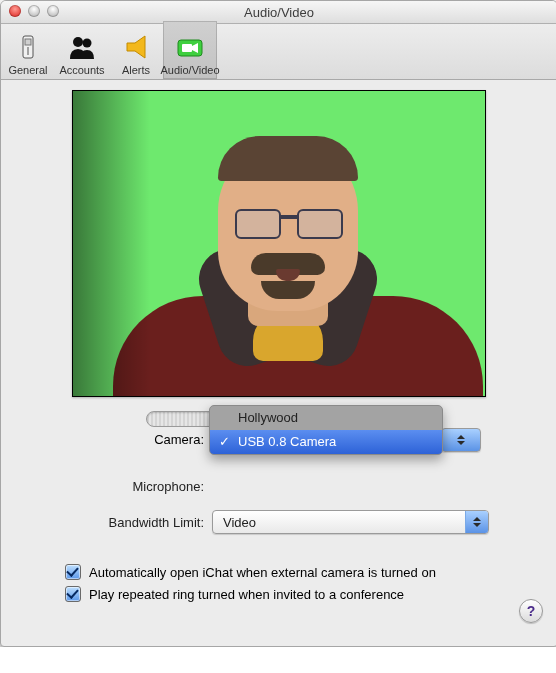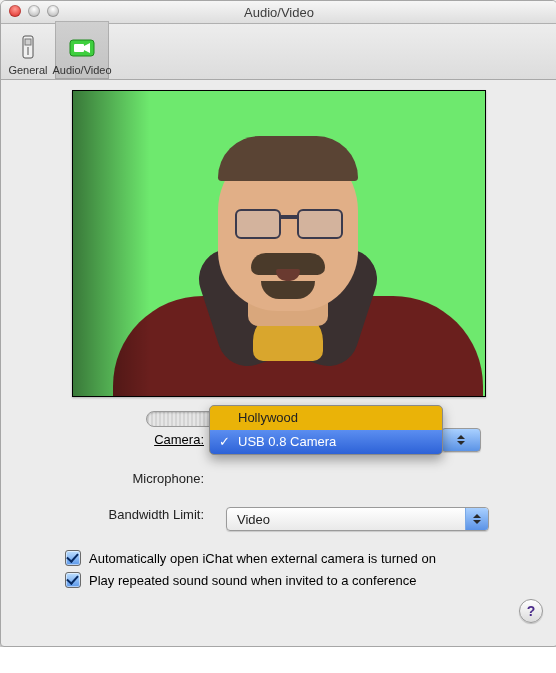--- a/index.html
+++ b/index.html
@@ -234,26 +234,25 @@
     box-shadow: inset 0 1px 2px rgba(0,0,0,0.2);
   }
 
   .form {
     width: 420px;
     margin: 0 auto;
     position: relative;
   }
   .row {
     display: flex;
-    align-items: flex-start;
+    align-items: center;
     height: 30px;
     margin-bottom: 6px;
-    gap: 14px;
-  }
-  .row.mb10 { margin-bottom: 10px; }
+  }
+  .row.mb10 { margin-bottom: 24px; }
   .label {
     width: 135px;
     text-align: right;
     padding-right: 8px;
     color: #222;
   }
   .select {
     flex: 1;
     height: 22px;
     background: linear-gradient(to bottom, #ffffff, #e9e9e9);
@@ -289,21 +288,21 @@
   }
   .select .cap .arr-up { border-bottom: 4px solid #2a2a2a; }
   .select .cap .arr-down { border-top: 4px solid #2a2a2a; }
 
   
   .dropdown-open {
     position: absolute;
     left: 140px;
     top: -30px;
     width: 232px;
-    background: #eab308;
+    background: #a3a3a3;
     border: 1px solid #8a8a8a;
     border-radius: 5px;
     box-shadow: 0 5px 12px rgba(0,0,0,0.35);
     z-index: 30;
     overflow: hidden;
   }
   .dropdown-open .dd-item {
     padding: 3px 10px 3px 28px;
     font-size: 13px;
     position: relative;
@@ -351,21 +350,20 @@
     align-items: center;
     height: 30px;
     margin-bottom: 6px;
   }
   .camera-row .label-camera {
     position: absolute;
     left: -3px;
     top: -3px;
     width: 138px;
     text-align: right;
-    text-decoration: underline;
   }
 
   .checks {
     width: 490px;
     margin: 4px auto 0 auto;
     padding-left: 40px;
   }
   .check-row {
     display: flex;
     align-items: center;
@@ -430,22 +428,41 @@
       <div class="toolbar-icon icon-general">
         <svg width="28" height="28" viewBox="0 0 28 28">
           <rect x="9" y="3" width="10" height="22" rx="2" fill="#f0f0f0" stroke="#555"></rect>
           <rect x="11" y="6" width="6" height="6" fill="#cfcfcf" stroke="#777"></rect>
           <line x1="14" y1="14" x2="14" y2="22" stroke="#555"></line>
         </svg>
       </div>
       <span>General</span>
     </div>
 
-
-
+    <div class="toolbar-item">
+      <div class="toolbar-icon icon-accounts">
+        <svg width="30" height="28" viewBox="0 0 30 28">
+          <circle cx="11" cy="9" r="5" fill="#111"></circle>
+          <path d="M3 26 Q3 16 11 16 Q19 16 19 26 Z" fill="#111"></path>
+          <circle cx="20" cy="10" r="4.5" fill="#111"></circle>
+          <path d="M13 26 Q13 17 20 17 Q27 17 27 26 Z" fill="#111"></path>
+        </svg>
+      </div>
+      <span>Accounts</span>
+    </div>
+
+
+    <div class="toolbar-item">
+      <div class="toolbar-icon icon-alerts">
+        <svg width="30" height="28" viewBox="0 0 30 28">
+          <path d="M6 10 L14 10 L24 3 L24 25 L14 18 L6 18 Z" fill="#f3b81c" stroke="#c28a00"></path>
+        </svg>
+      </div>
+      <span>Alerts</span>
+    </div>
 
     <div class="toolbar-item selected">
       <div class="toolbar-icon icon-av">
         <svg width="30" height="28" viewBox="0 0 30 28">
           <rect x="3" y="7" width="24" height="16" rx="3" fill="#3fcf3f" stroke="#1f8a1f"></rect>
           <rect x="7" y="11" width="10" height="8" rx="1" fill="#fff"></rect>
           <path d="M17 13 L23 10 L23 20 L17 17 Z" fill="#fff"></path>
         </svg>
       </div>
       <span>Audio/Video</span>
@@ -515,21 +532,21 @@
 
     </div>
 
     <div class="checks">
       <div class="check-row">
         <div class="aqua-check"></div>
         <span>Automatically open iChat when external camera is turned on</span>
       </div>
       <div class="check-row">
         <div class="aqua-check"></div>
-        <span>Play repeated sound sound when invited to a conference</span>
+        <span>Play repeated ring turned when invited to a conference</span>
       </div>
     </div>
 
   </div>
 
   <div class="help-btn">
     <span>?</span>
   </div>
 
 </div>

